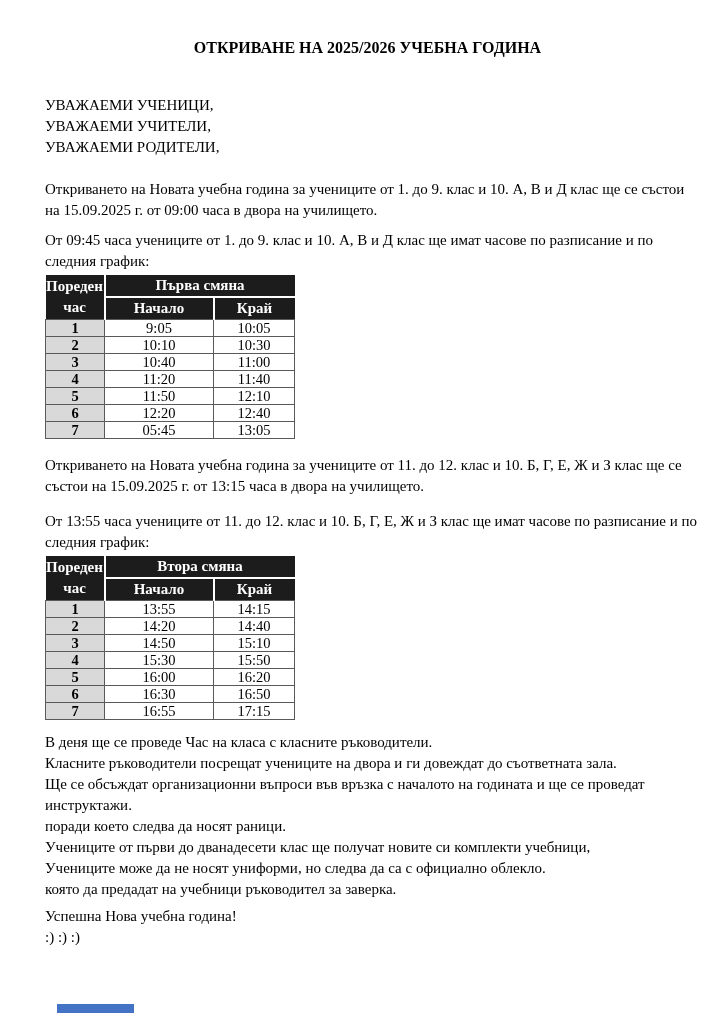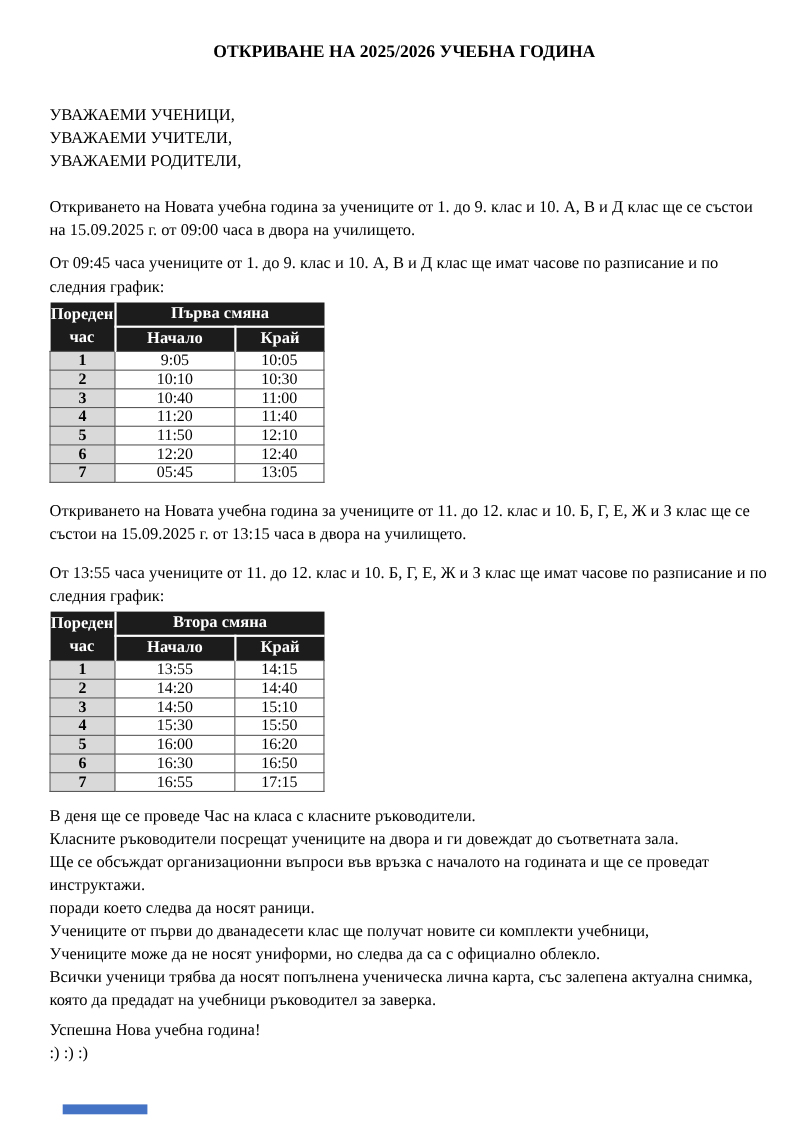--- a/index.html
+++ b/index.html
@@ -193,21 +193,20 @@
 
   <div class="notes">
 
   <div class="line">В деня ще се проведе Час на класа с класните ръководители.</div>
       <div class="line">Класните ръководители посрещат учениците на двора и ги довеждат до съответната зала.</div>
       <div class="line">Ще се обсъждат организационни въпроси във връзка с началото на годината и ще се проведат</div>
       <div class="line">инструктажи.</div>
       <div class="line">поради което следва да носят раници.</div>
       <div class="line">Учениците от първи до дванадесети клас ще получат новите си комплекти учебници,</div>
       <div class="line">Учениците може да не носят униформи, но следва да са с официално облекло.</div>
-      <div class="line">Всички ученици трябва да носят попълнена ученическа лична карта, със залепена актуална снимка,</div>
       <div class="line">която да предадат на учебници ръководител за заверка.</div>
     </div>
 
   <div class="closing">
 
   <div class="centered-line">Успешна Нова учебна година!</div>
       <div class="centered-line">:) :) :)</div>
     </div>
 
 </div>

